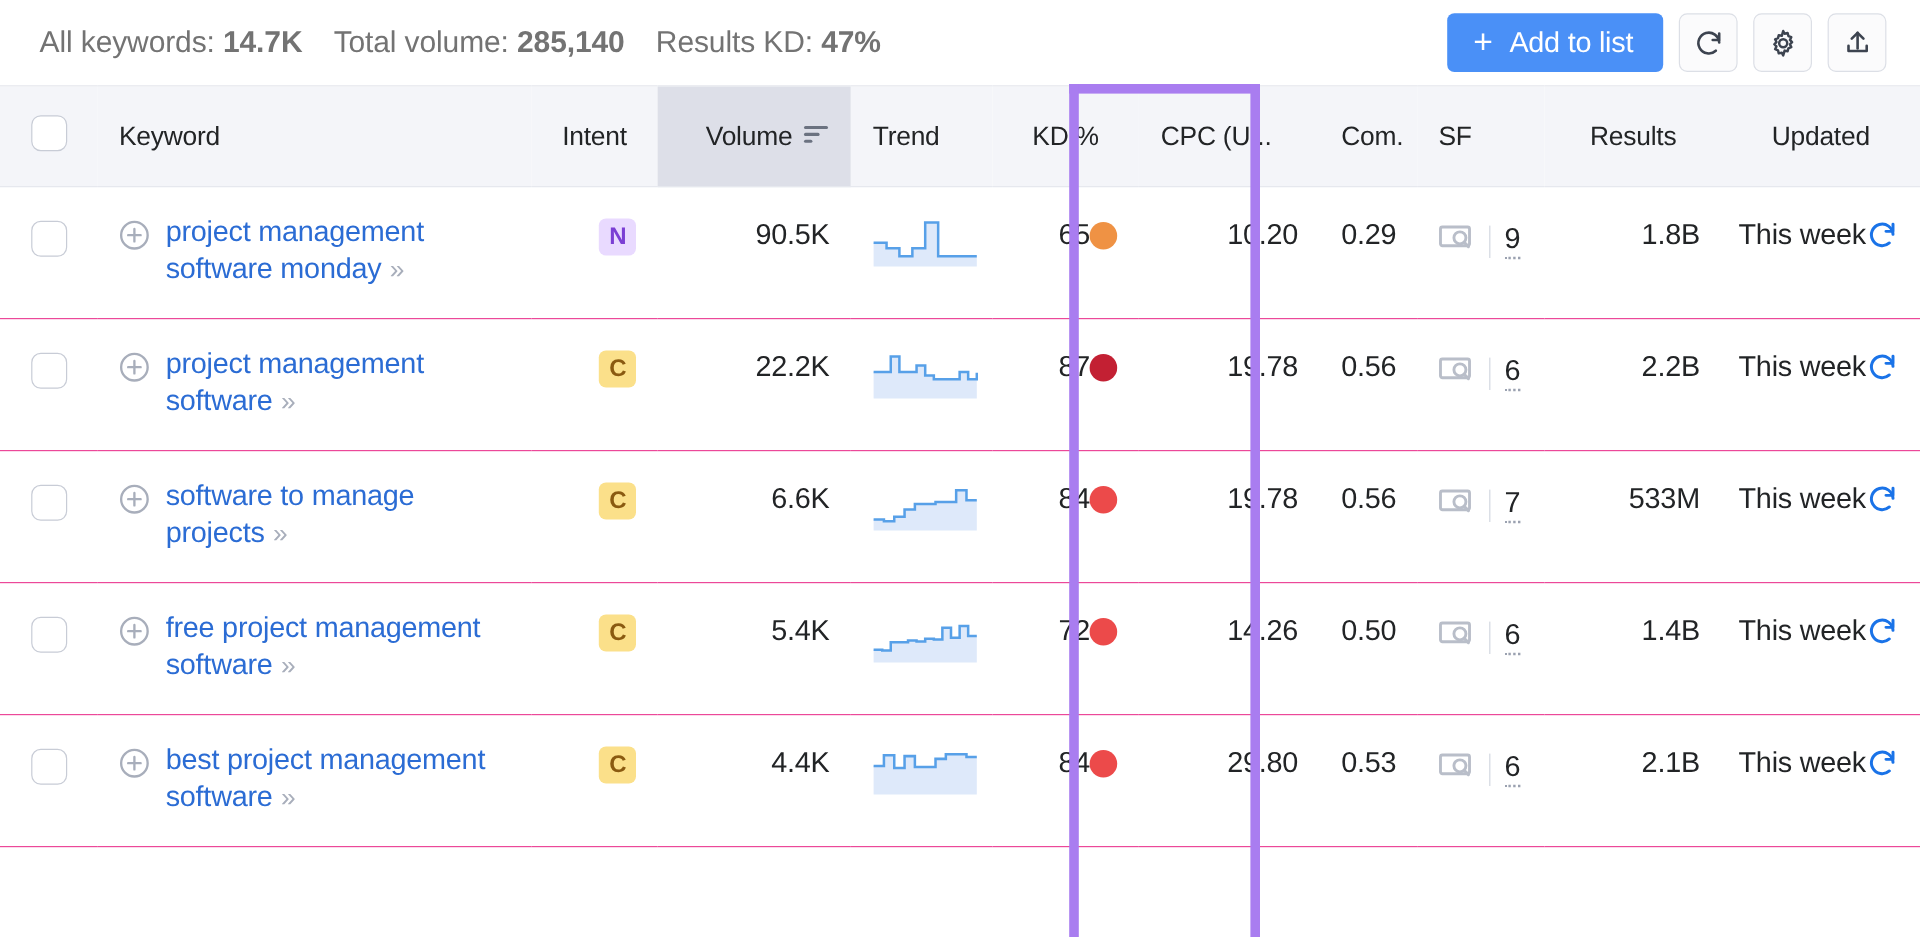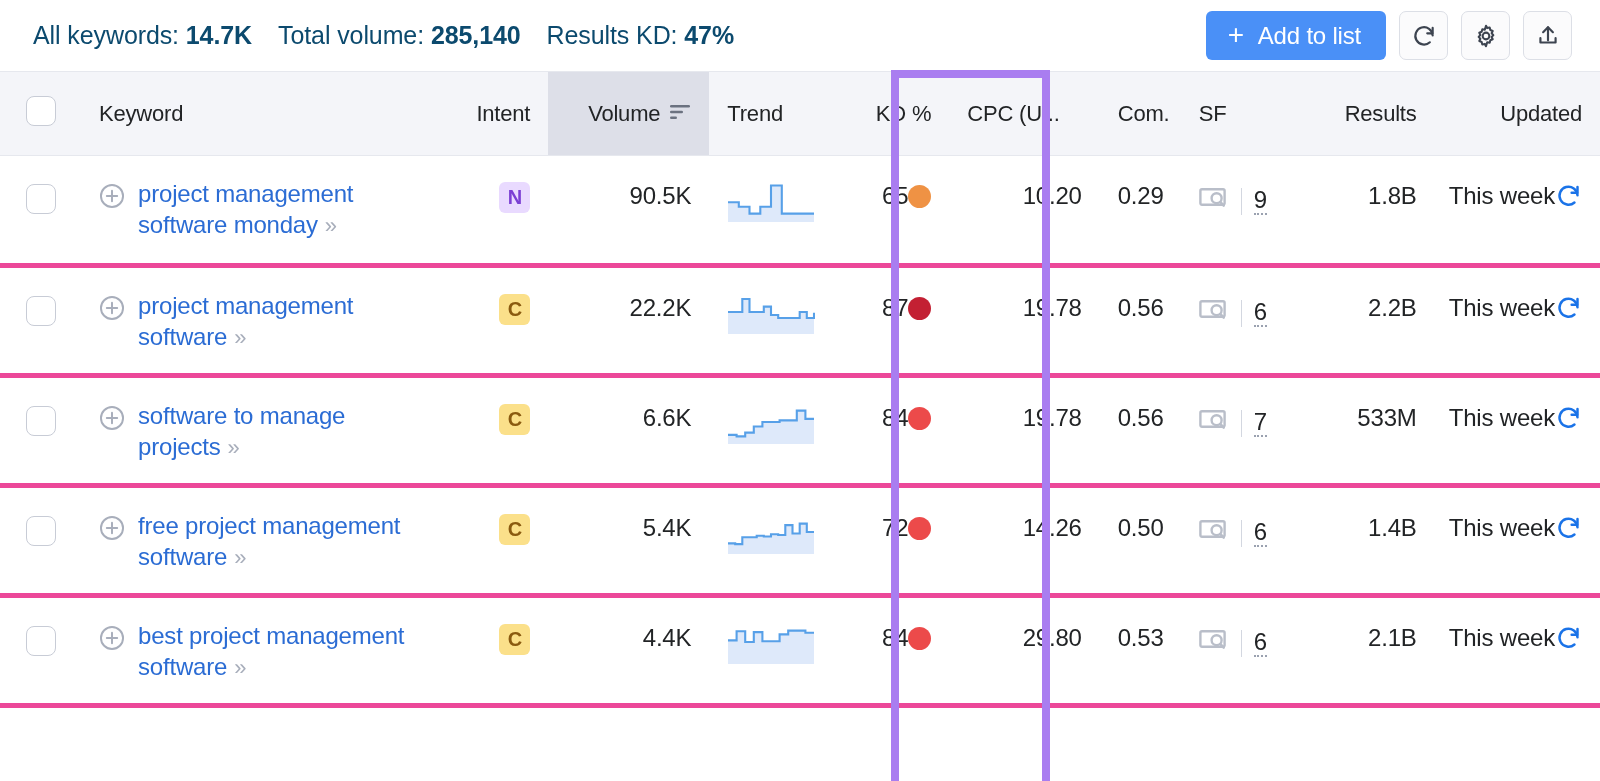--- a/index.html
+++ b/index.html
@@ -22,21 +22,21 @@
     display: flex;
     align-items: center;
     padding: 0 28px 0 33px;
     box-sizing: border-box;
     background: #fff;
   }
   .stats {
     display: flex;
     align-items: flex-end;
     font-size: 25px;
-    color: #0c4a6e;
+    color: #737373;
     white-space: nowrap;
     letter-spacing: -0.1px;
   }
   .stat { margin-right: 26px; }
   .stat .lbl { font-weight: 400; }
   .stat .val { font-weight: 700; }
 
   .actions {
     margin-left: auto;
     display: flex;
@@ -107,32 +107,32 @@
     border-bottom: 1px solid #e6e8ee;
     border-top: 1px solid #e6e8ee;
     padding: 0 18px;
     box-sizing: border-box;
     vertical-align: middle;
     letter-spacing: -0.2px;
     white-space: nowrap;
   }
   thead th.sorted { background: #dddfe8; }
   thead th.l { text-align: left; }
-  thead th.r { text-align: right; }
+  thead th.r { text-align: center; }
   th.th-check { padding-left: 0; padding-right: 0; text-align: center; }
   .vol-head {
     display: inline-flex;
     align-items: center;
     gap: 9px;
     justify-content: flex-end;
     width: 100%;
   }
 
   tbody td {
-    border-bottom: 5px solid #ec4899;
+    border-bottom: 1px solid #ec4899;
     font-size: 24px;
     padding: 0 18px;
     box-sizing: border-box;
     vertical-align: top;
     color: #222426;
     letter-spacing: -0.2px;
   }
   tbody tr { height: 110px; }
   tbody td.pad { padding-top: 26px; }
   tbody td.r { text-align: right; }

